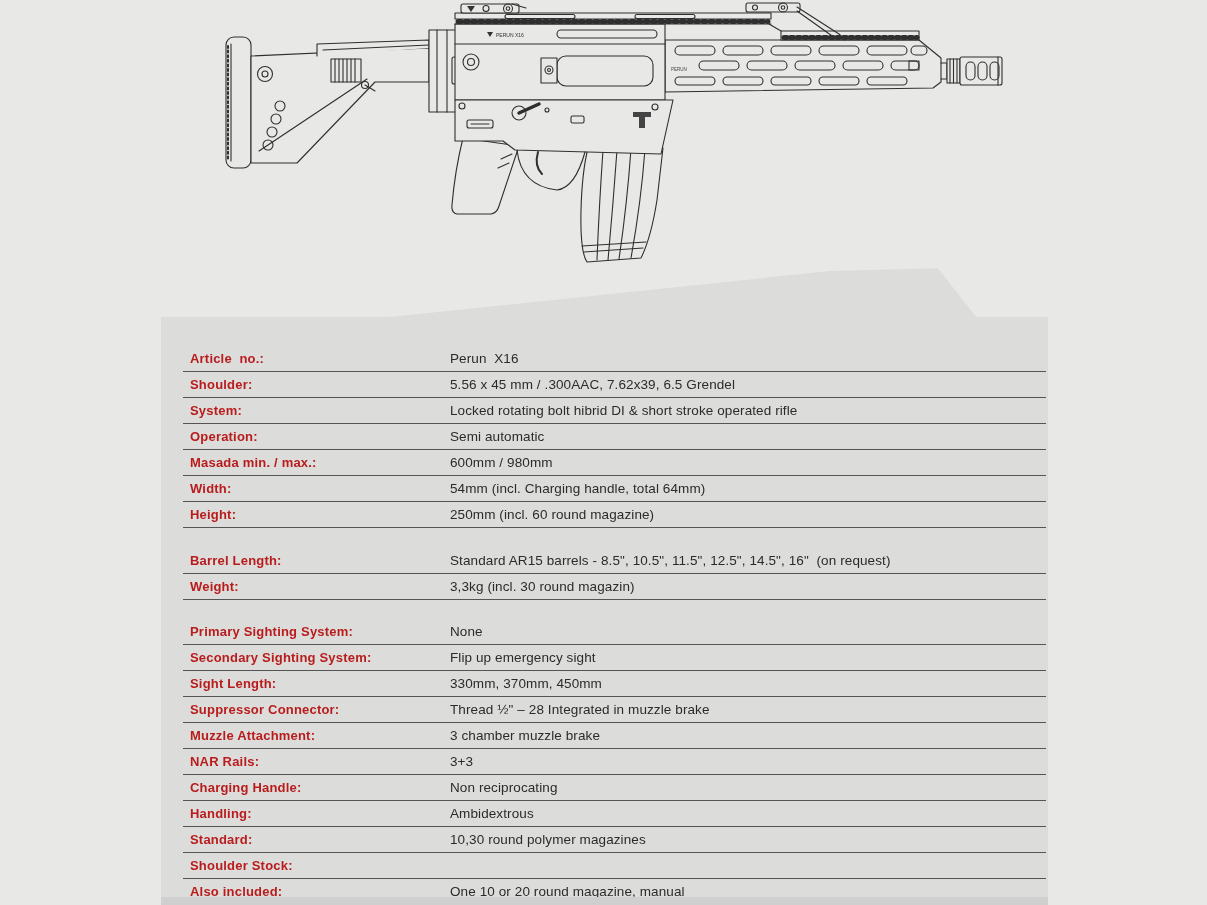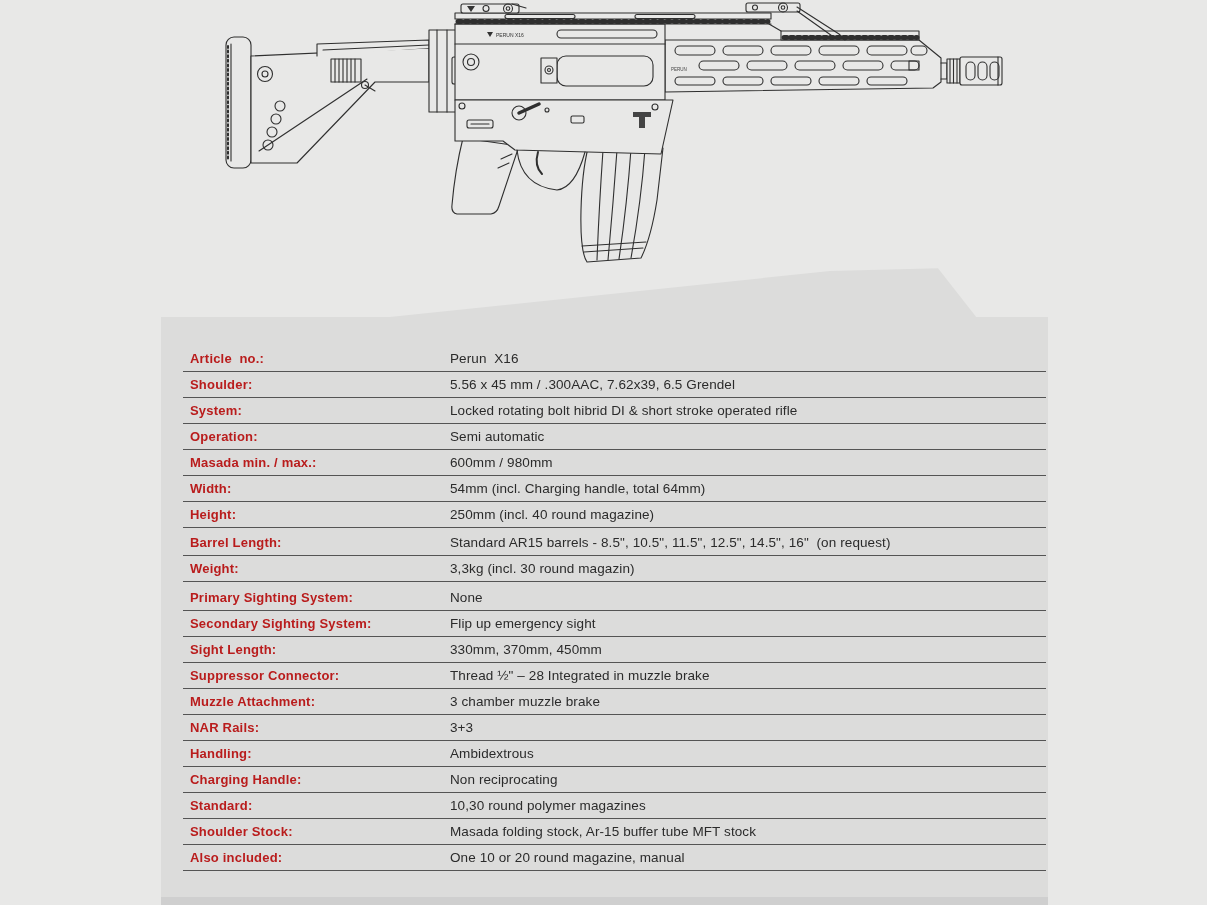--- a/index.html
+++ b/index.html
@@ -25,22 +25,22 @@
     background:#dcdcdb;
   }
 
   .spec-table { margin:29px 0 0 22px; width:863px; }
 
   .spec-row {
     display:flex; align-items:center;
     height:26px; box-sizing:border-box;
     border-bottom:1px solid #545454;
   }
-  .spec-row.gap2 { margin-top:2px; }
-  .spec-row.gap3 { margin-top:3px; }
+  .spec-row.gap2 { margin-top:20px; }
+  .spec-row.gap3 { margin-top:19px; }
 
   .spec-label {
     width:267px; padding-left:7px; box-sizing:border-box;
     font-size:13px; font-weight:700; letter-spacing:0.2px;
     color:#b91c1c; white-space:pre;
   }
   .spec-value {
     font-size:13.5px; color:#2b2b2b; letter-spacing:0.1px; white-space:pre;
   }
 
@@ -230,21 +230,21 @@
     <div class="spec-value">600mm / 980mm</div>
   </div>
 
   <div class="spec-row">
     <div class="spec-label">Width:</div>
     <div class="spec-value">54mm (incl. Charging handle, total 64mm)</div>
   </div>
 
   <div class="spec-row">
     <div class="spec-label">Height:</div>
-    <div class="spec-value">250mm (incl. 40 round magazine)</div>
+    <div class="spec-value">250mm (incl. 60 round magazine)</div>
   </div>
 
   <div class="spec-row gap2">
     <div class="spec-label">Barrel Length:</div>
     <div class="spec-value">Standard AR15 barrels - 8.5", 10.5", 11.5", 12.5", 14.5", 16"  (on request)</div>
   </div>
 
 
   <div class="spec-row">
     <div class="spec-label">Weight:</div>
@@ -275,37 +275,36 @@
     <div class="spec-label">Muzzle Attachment:</div>
     <div class="spec-value">3 chamber muzzle brake</div>
   </div>
 
   <div class="spec-row">
     <div class="spec-label">NAR Rails:</div>
     <div class="spec-value">3+3</div>
   </div>
 
   <div class="spec-row">
+    <div class="spec-label">Charging Handle:</div>
+    <div class="spec-value">Non reciprocating</div>
+  </div>
+
+  <div class="spec-row">
     <div class="spec-label">Handling:</div>
     <div class="spec-value">Ambidextrous</div>
   </div>
 
   <div class="spec-row">
-    <div class="spec-label">Charging Handle:</div>
-    <div class="spec-value">Non reciprocating</div>
-  </div>
-
-  <div class="spec-row">
     <div class="spec-label">Standard:</div>
     <div class="spec-value">10,30 round polymer magazines</div>
   </div>
 
   <div class="spec-row">
     <div class="spec-label">Shoulder Stock:</div>
-    <div class="spec-value">Masada folding stock, Ar-15 buffer tube MFT stock</div>
   </div>
 
   <div class="spec-row">
     <div class="spec-label">Also included:</div>
     <div class="spec-value">One 10 or 20 round magazine, manual</div>
   </div>
 </div>
     <div class="strip"></div>
   </div>
 

